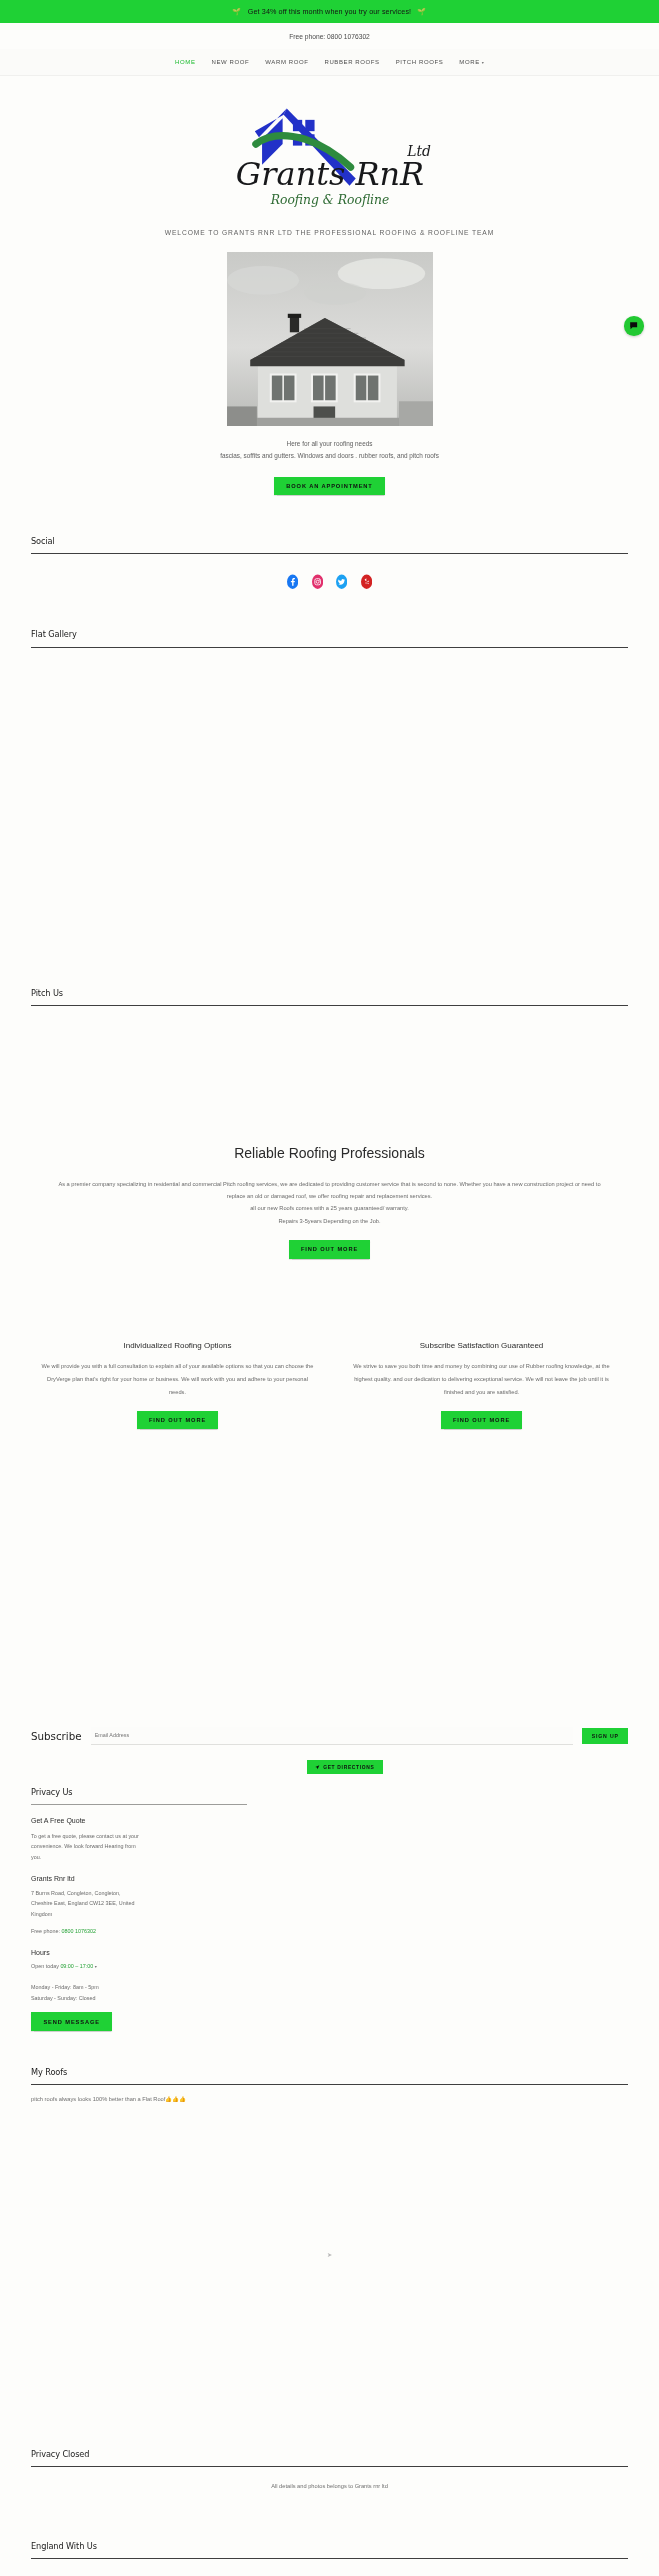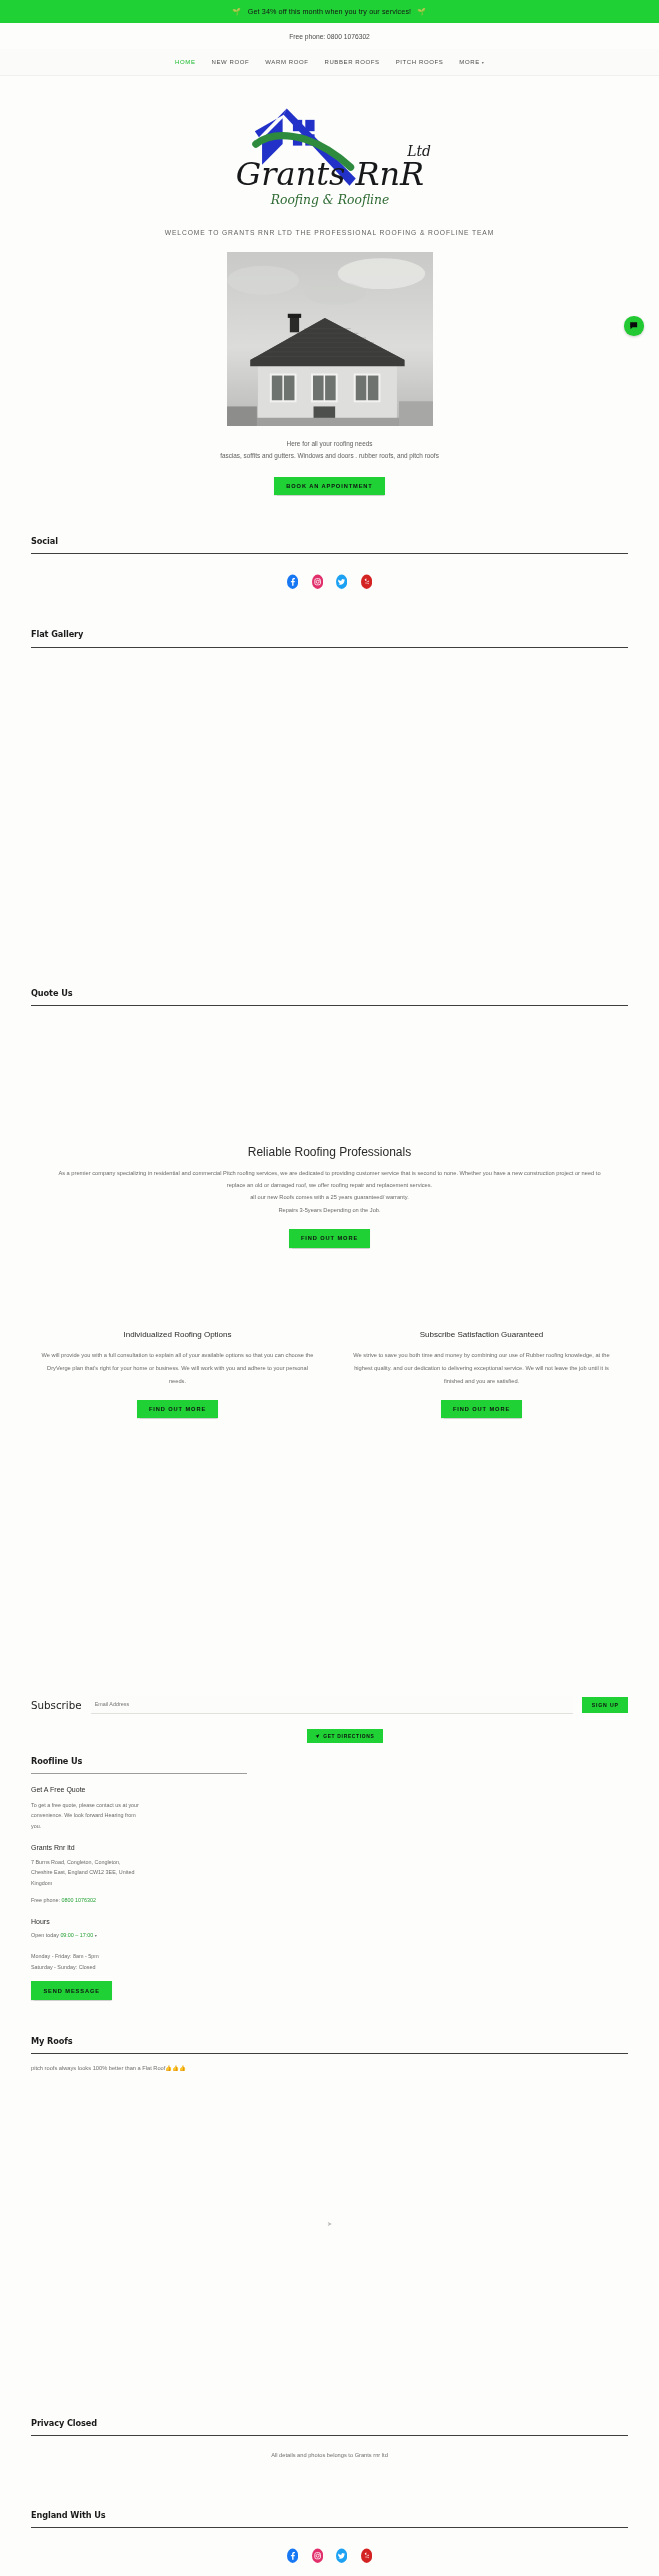--- a/index.html
+++ b/index.html
@@ -85,51 +85,51 @@
     width:19.6px; height:19.6px; border-radius:50%;
     background:#22c932; display:flex; align-items:center; justify-content:center;
     box-shadow:0 1px 2.6px rgba(0,0,0,.2); cursor:pointer;
   }
 
   
   .sec {
     padding:0 31px;
   }
   .sec-title {
-    font-size:8.2px; font-weight:700; color:#1b1b1b;
+    font-size:8.2px; font-weight:400; color:#1b1b1b;
     letter-spacing:-0.1px; font-family:"DejaVu Sans", sans-serif;
   }
   .sec-rule { border-top:0.5px solid #3f3f3f; margin-top:7.2px; }
 
   
   .social-row {
     display:flex; justify-content:center; gap:13.4px; padding:19.6px 0;
   }
   .s-icon { display:block; cursor:pointer; }
 
   
   .center-block { text-align:center; padding:0 57px; }
   .block-title {
-    font-size:12px; color:#2a2a2a; font-weight:400; margin-bottom:8px;
+    font-size:14px; color:#2a2a2a; font-weight:400; margin-bottom:17px;
   }
   .block-body {
     font-size:5.7px; color:#6a6a6a; line-height:2.15;
   }
 
   
   .two-col {
     display:flex; gap:31px; padding:0 41px; align-items:center;
   }
   .col { flex:1; text-align:center; }
   .col .block-title { font-size:8px; margin-bottom:10.3px; }
   .col .block-body { font-size:5.7px; line-height:2.25; }
 
   
   .subscribe-bar {
-    display:flex; align-items:center; gap:9px; padding:0 31px;
+    display:flex; align-items:center; gap:9px; padding:0 31px;margin-top:20px;
   }
   .subscribe-label {
     font-size:10.3px; color:#1d1d1d; font-weight:400; white-space:nowrap;
     font-family:"DejaVu Sans", sans-serif;
   }
   .subscribe-input {
     flex:1; height:17.5px; border:none; border-bottom:0.5px solid #e0e0dd;
     background:#fcfcfa; font-size:5.4px; color:#7a7a7a; padding:0 4.1px;
     font-family:"Liberation Sans", sans-serif; outline:none;
   }
@@ -313,21 +313,21 @@
 
 <div class="spacer-s"></div>
 
 <div class="sec">
   <div class="sec-title">Flat Gallery</div>
   <div class="sec-rule"></div>
 </div>
 <div style="height:340px"></div>
 
 <div class="sec">
-  <div class="sec-title">Quote Us</div>
+  <div class="sec-title">Pitch Us</div>
   <div class="sec-rule"></div>
 </div>
 
 <div style="height:139px"></div>
 
 <div class="center-block">
   <div class="block-title">Reliable Roofing Professionals</div>
   <div class="block-body">As a premier company specializing in residential and commercial Pitch roofing  services, we are dedicated to providing customer service that is second to none. Whether you have a new construction project or need to replace an old or damaged roof, we offer roofing repair and replacement services.</div>
   <div class="block-body">all our new Roofs comes with a 25 years guaranteed/ warranty.</div>
   <div class="block-body">Repairs 3-5years Depending on the Job.</div>
@@ -370,21 +370,21 @@
     <svg width="4.6" height="4.6" viewBox="0 0 16 16">
       <path d="M15 1L1 7l5.5 2L9 15z" fill="#0b0b0b"></path>
     </svg>
     <span>GET DIRECTIONS</span>
   </button>
 </div>
 
 <div style="height:12.4px"></div>
 
 <div class="sec">
-  <div class="sec-title">Roofline Us</div>
+  <div class="sec-title">Privacy Us</div>
   <div class="sec-rule" style="border-top:0.5px solid #9d9d9a;max-width:216px"></div>
 </div>
 
 <div class="contact-col">
   <div class="contact-h">Get A Free Quote</div>
   <div class="contact-p">To get a free quote, please contact us at your convenience.  We look forward Hearing from you.</div>
 
   <div class="contact-h">Grants Rnr ltd</div>
   <div class="contact-p">7 Burns Road, Congleton, Congleton, Cheshire East, England CW12 3EE, United Kingdom</div>
   <div class="contact-p" style="padding-top:7.2px">

